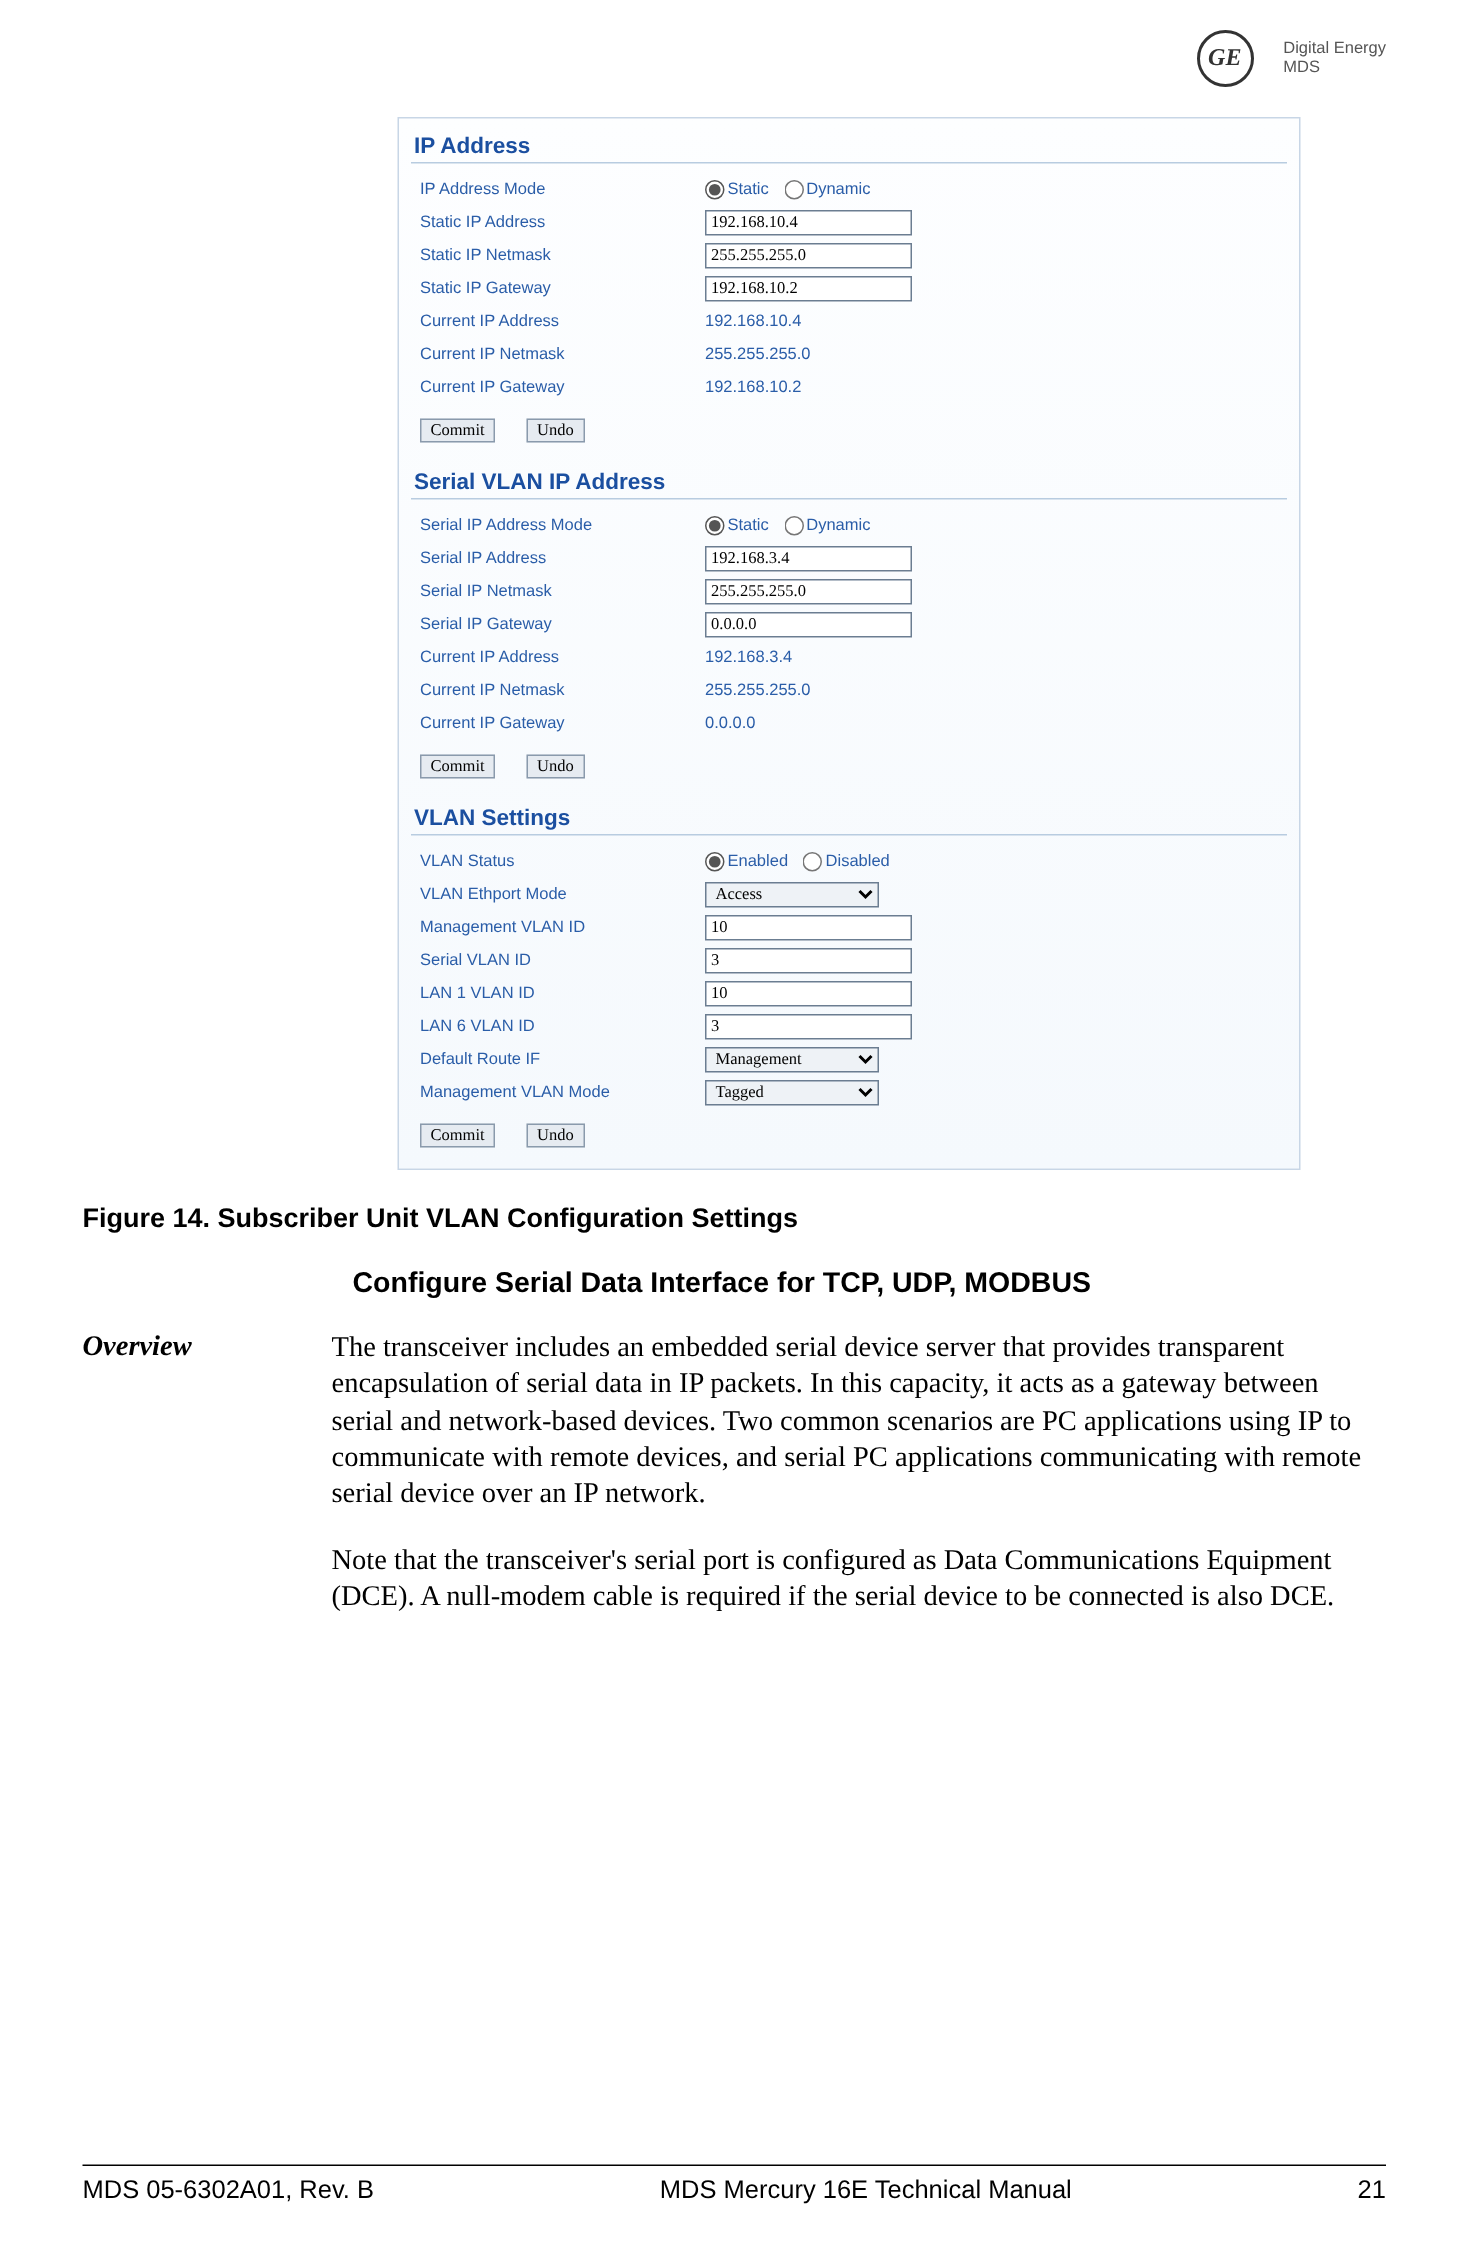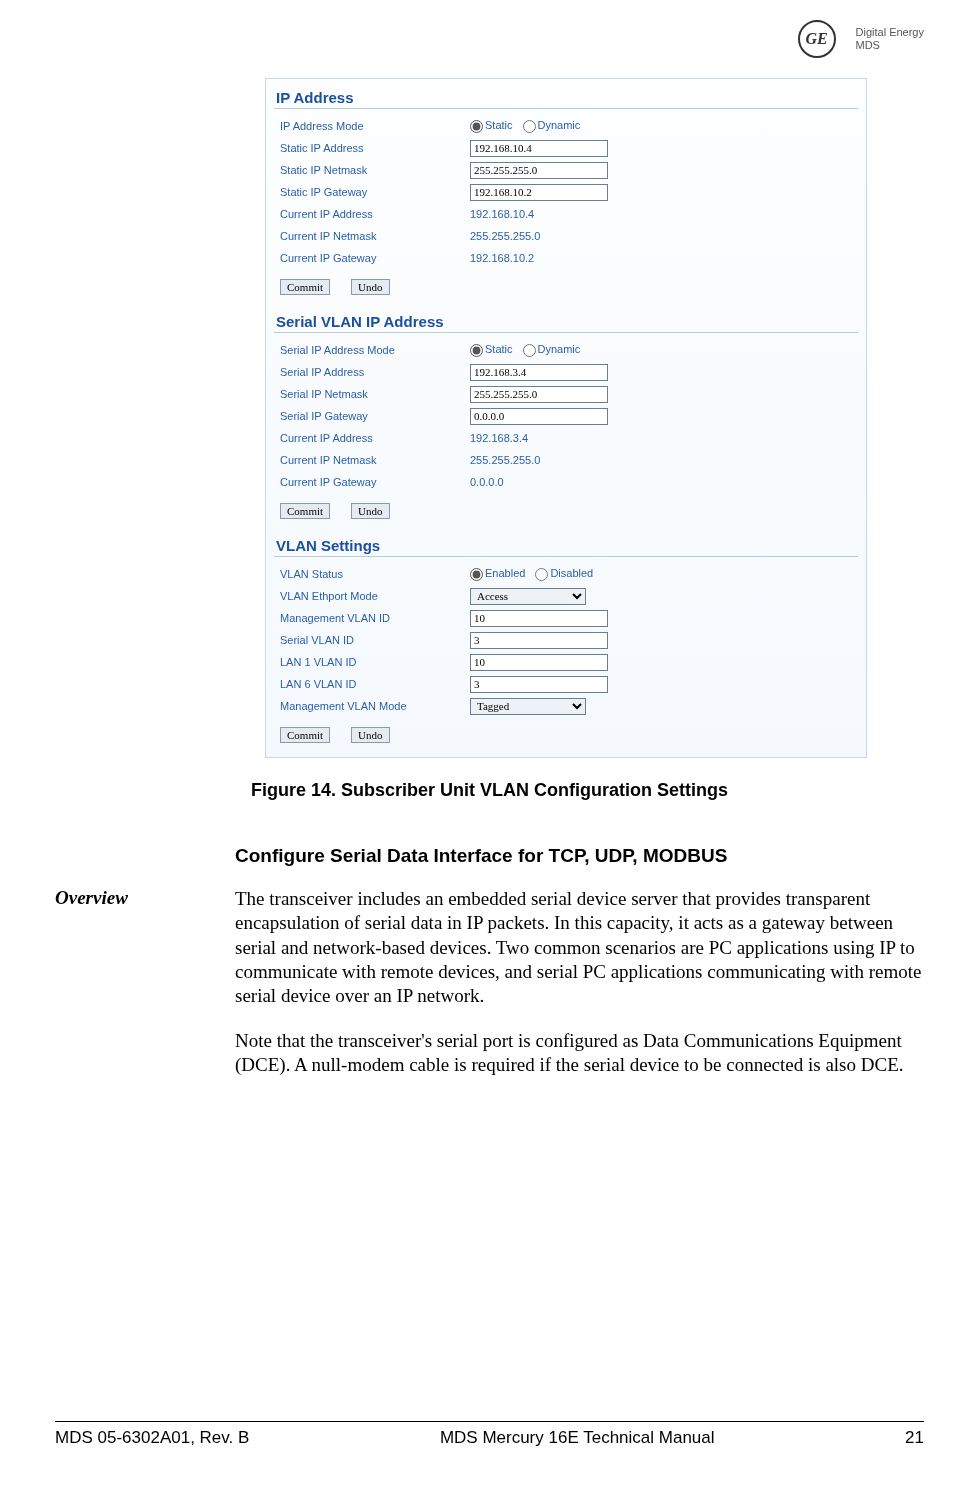--- a/index.html
+++ b/index.html
@@ -13,27 +13,27 @@
   .hr{height:1px;background:#b8cce0;margin-bottom:6px}
   .row{display:flex;align-items:center;height:22px;padding-left:6px}
   .lbl{width:190px;color:#2a5da8}
   .val{color:#2a5da8}
   .txt-in{width:130px;height:15px;border:1px solid #6b7d91;background:#fff;font:11px Tahoma;padding:0 3px;color:#000}
   .sel{width:116px;height:17px;border:1px solid #6b7d91;background:#eef2f6;font:11px Tahoma;padding:0 2px}
   .radio{accent-color:#555;margin:0 2px 0 0;vertical-align:middle}
   .rlab{color:#2a5da8;margin-right:10px}
   .btnrow{display:flex;gap:21px;padding:10px 0 4px 6px}
   .btn{border:1px solid #8a9aac;background:#e6ebf1;font:11px Tahoma;padding:1px 6px;cursor:pointer}
-  .figcap{text-align:center;font:700 18px Arial;margin:22px 0 44px 0}
+  .figcap{font:700 18px Arial;margin:22px 0 22px 0}
   .sect-h{font:700 19px Arial;margin:0 0 20px 180px}
-  .body-row{display:flex;gap:22px}
+  .body-row{display:flex;gap:8px}
   .side-lbl{width:158px;font:italic 700 19px "Times New Roman",serif;flex-shrink:0}
   .body-txt{font:400 19px "Times New Roman",serif;line-height:1.28}
   .body-txt p{margin:0 0 20px 0}
-  .footer{position:absolute;left:55px;right:55px;bottom:48px}
+  .footer{position:absolute;left:55px;right:55px;bottom:26px}
   .ft-line{height:1px;background:#000;margin-bottom:6px}
   .ft-row{display:flex;justify-content:space-between;font:400 17px Arial}
 </style>
 </head>
 <body>
 
 <div class="page">
   <div class="header">
     <div class="ge-logo">GE</div>
     <div class="brand-txt">
@@ -136,20 +136,24 @@
         </div>
         <div class="row">
           <div class="lbl">LAN 1 VLAN ID</div>
           <div><input class="txt-in" value="10" style=""></div>
         </div>
         <div class="row">
           <div class="lbl">LAN 6 VLAN ID</div>
           <div><input class="txt-in" value="3" style=""></div>
         </div>
         <div class="row">
+          <div class="lbl">Default Route IF</div>
+          <div><select class="sel"><option>Management</option></select></div>
+        </div>
+        <div class="row">
           <div class="lbl">Management VLAN Mode</div>
           <div><select class="sel"><option>Tagged</option></select></div>
         </div>
         <div class="btnrow">
           <button class="btn">Commit</button>
           <button class="btn">Undo</button>
         </div>
       </div>
     </div>
 

